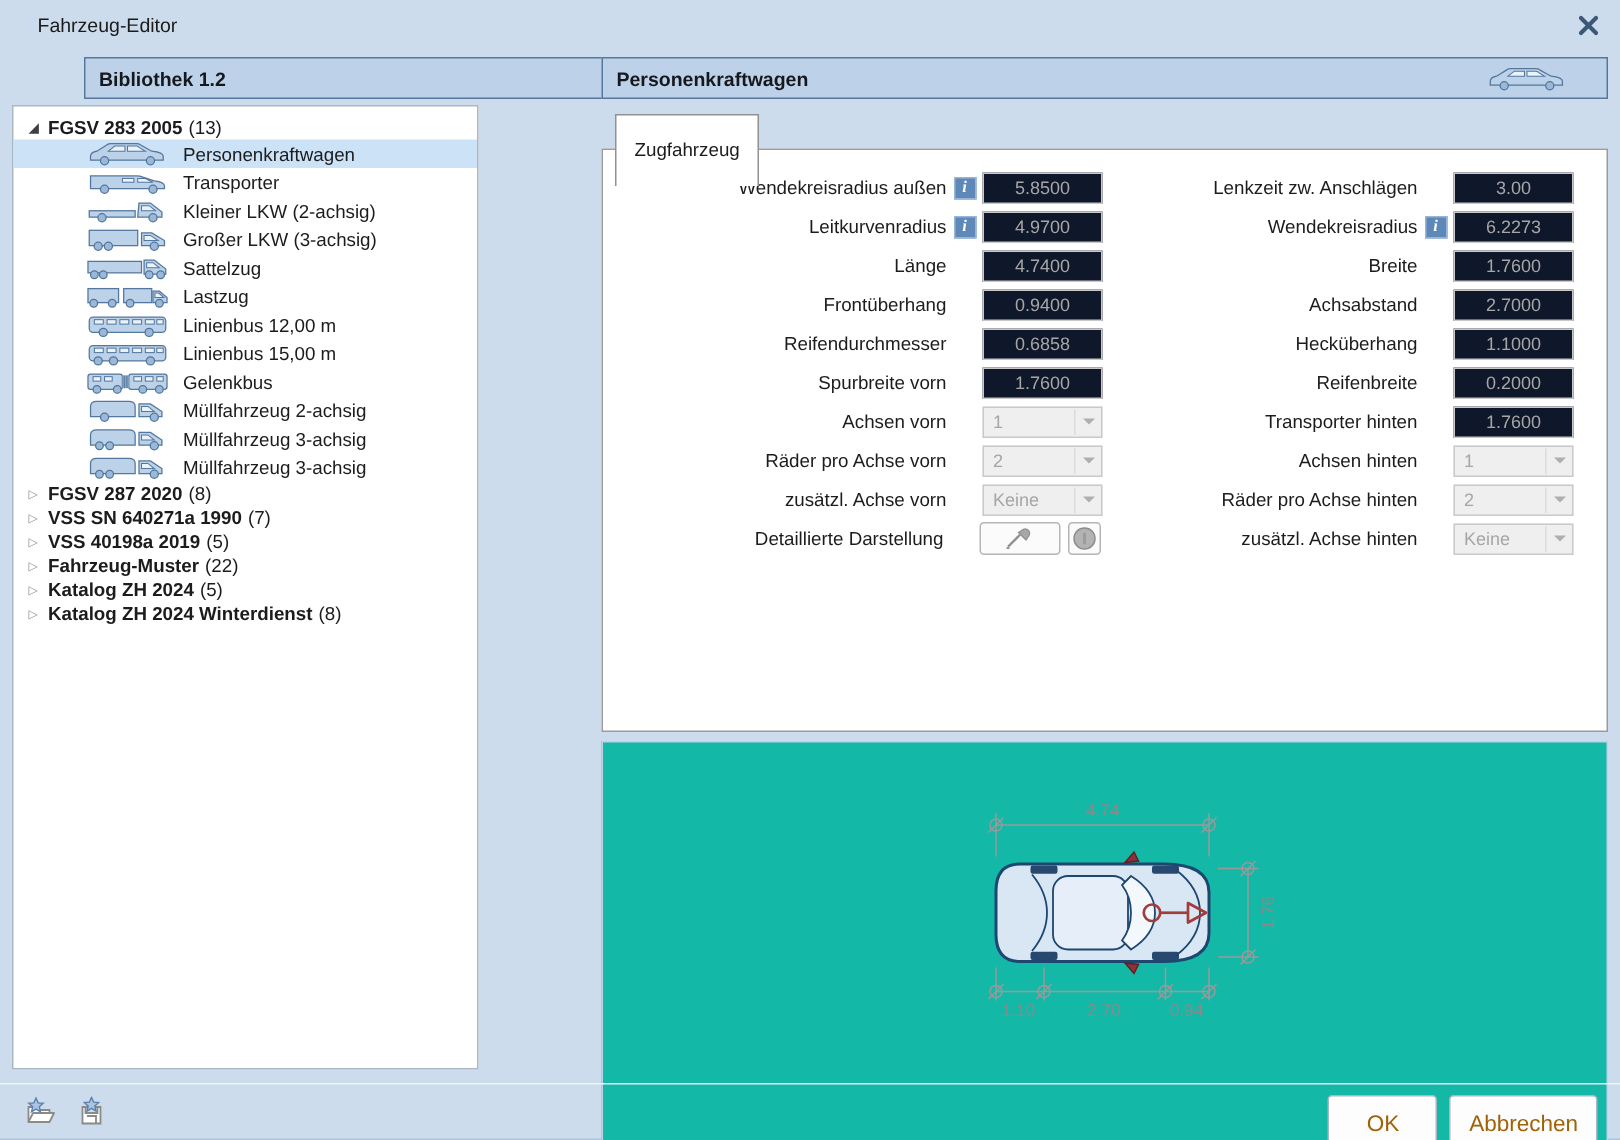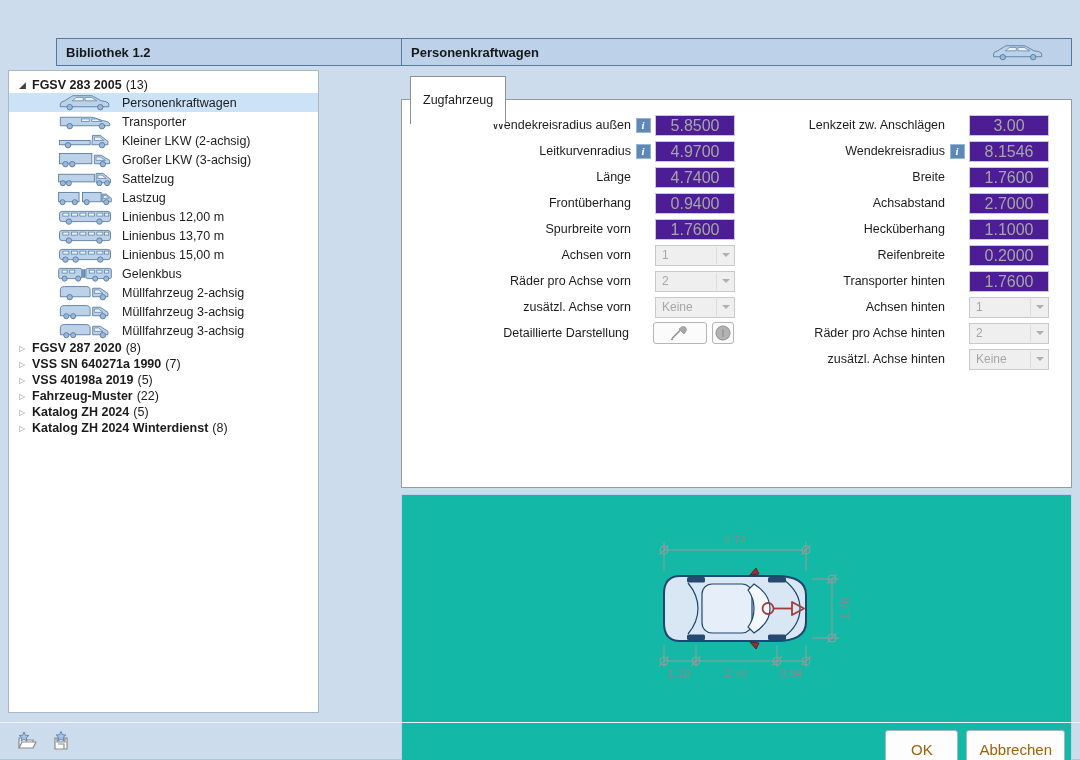--- a/index.html
+++ b/index.html
@@ -43,22 +43,22 @@
        border:1px solid #9b9b9b;box-sizing:border-box;z-index:1;}
   .fgroup{position:absolute;top:12px;}
   #form-left{left:0;width:333px;}
   #form-right{left:333px;width:314px;}
   .frow{height:26px;display:flex;align-items:center;justify-content:flex-end;}
   .flabel{flex:1;text-align:right;font-size:12.5px;color:#1c1c1c;white-space:nowrap;}
   .fslot{width:24px;flex:none;display:flex;align-items:center;justify-content:center;}
   .info{width:15px;height:15px;background:#5e88b8;border:1px solid #97b6d6;color:#fff;
         font:italic bold 11px "Liberation Serif",serif;display:flex;align-items:center;
         justify-content:center;box-sizing:border-box;cursor:pointer;}
-  .tin{width:80px;height:21px;flex:none;box-sizing:border-box;background:#4c1d95;
-       border:1px solid #c9c9c9;color:#a6a6a6;font-size:16px;text-align:center;line-height:19px;}
+  .tin{width:80px;height:21px;flex:none;box-sizing:border-box;background:#0f172a;
+       border:1px solid #c9c9c9;color:#a6a6a6;font-size:12px;text-align:center;line-height:19px;}
   .dd{width:80px;height:21px;flex:none;box-sizing:border-box;background:#efefef;
       border:1px solid #c9c9c9;display:flex;align-items:center;}
   .dd-text{flex:1;padding-left:6px;color:#a6a6a6;font-size:12px;}
   .dd-arrow{width:17px;height:17px;border-left:1px solid #dcdcdc;display:flex;
       align-items:center;justify-content:center;}
   .dd-arrow::before{content:"";width:0;height:0;border-left:4px solid transparent;
       border-right:4px solid transparent;border-top:4px solid #afafaf;}
   .btnwrap{width:82px;flex:none;display:flex;align-items:center;}
   .pipbtn{width:54px;height:22px;background:#fbfbfb;border:1px solid #b5b5b5;border-radius:3px;
       display:flex;align-items:center;justify-content:center;margin-right:5px;box-sizing:border-box;cursor:pointer;}
@@ -186,20 +186,28 @@
         <path class="wn" d="M43 7 h5 l5 4 h-10 z"></path>
       <circle class="wh" cx="10" cy="15.5" r="3"></circle>
         <circle class="wh" cx="18" cy="15.5" r="3"></circle>
       <circle class="wh" cx="53" cy="15.5" r="3.2"></circle>
     </symbol>
   </defs>
 </svg>
 
 <div class="dialog">
 
+  <div class="titlebar">
+    <span class="title">Fahrzeug-Editor</span>
+    <span class="close">
+      <svg width="16" height="16" viewBox="0 0 16 16">
+          <path d="M3 3 L13 13 M13 3 L3 13" stroke="#3b5878" stroke-width="2.8" stroke-linecap="round"></path>
+        </svg>
+    </span>
+  </div>
 
   <div class="phead" id="lib-head">
     <span>Bibliothek 1.2</span>
   </div>
 
   <div class="tree" id="tree">
       <div class="troot">
         <span class="exp-glyph expanded"></span>
         <span class="troot-label">FGSV 283 2005</span>
         <span class="troot-count">(13)</span>
@@ -238,26 +246,20 @@
         <svg>
           <use href="#i-truck-trailer"></use>
         </svg>
         <span class="titem-label">Lastzug</span>
       </div>
       <div class="titem">
         <svg>
           <use href="#i-bus"></use>
         </svg>
         <span class="titem-label">Linienbus 12,00 m</span>
-      </div>
-      <div class="titem">
-        <svg>
-          <use href="#i-bus"></use>
-        </svg>
-        <span class="titem-label">Linienbus 13,70 m</span>
       </div>
       <div class="titem">
         <svg>
           <use href="#i-bus-long"></use>
         </svg>
         <span class="titem-label">Linienbus 15,00 m</span>
       </div>
       <div class="titem">
         <svg>
           <use href="#i-articulated-bus"></use>
@@ -341,20 +343,25 @@
         </div>
         <div class="frow">
           <label class="flabel">Länge</label>
           <span class="fslot"></span>
           <div class="tin">4.7400</div>
         </div>
         <div class="frow">
           <label class="flabel">Frontüberhang</label>
           <span class="fslot"></span>
           <div class="tin">0.9400</div>
+        </div>
+        <div class="frow">
+          <label class="flabel">Reifendurchmesser</label>
+          <span class="fslot"></span>
+          <div class="tin">0.6858</div>
         </div>
         <div class="frow">
           <label class="flabel">Spurbreite vorn</label>
           <span class="fslot"></span>
           <div class="tin">1.7600</div>
         </div>
         <div class="frow">
           <label class="flabel">Achsen vorn</label>
           <span class="fslot"></span>
           <div class="dd">
@@ -402,21 +409,21 @@
         <div class="frow">
           <label class="flabel">Lenkzeit zw. Anschlägen</label>
           <span class="fslot"></span>
           <div class="tin">3.00</div>
         </div>
         <div class="frow">
           <label class="flabel">Wendekreisradius</label>
           <span class="fslot">
             <span class="info">i</span>
           </span>
-          <div class="tin">8.1546</div>
+          <div class="tin">6.2273</div>
         </div>
         <div class="frow">
           <label class="flabel">Breite</label>
           <span class="fslot"></span>
           <div class="tin">1.7600</div>
         </div>
         <div class="frow">
           <label class="flabel">Achsabstand</label>
           <span class="fslot"></span>
           <div class="tin">2.7000</div>

